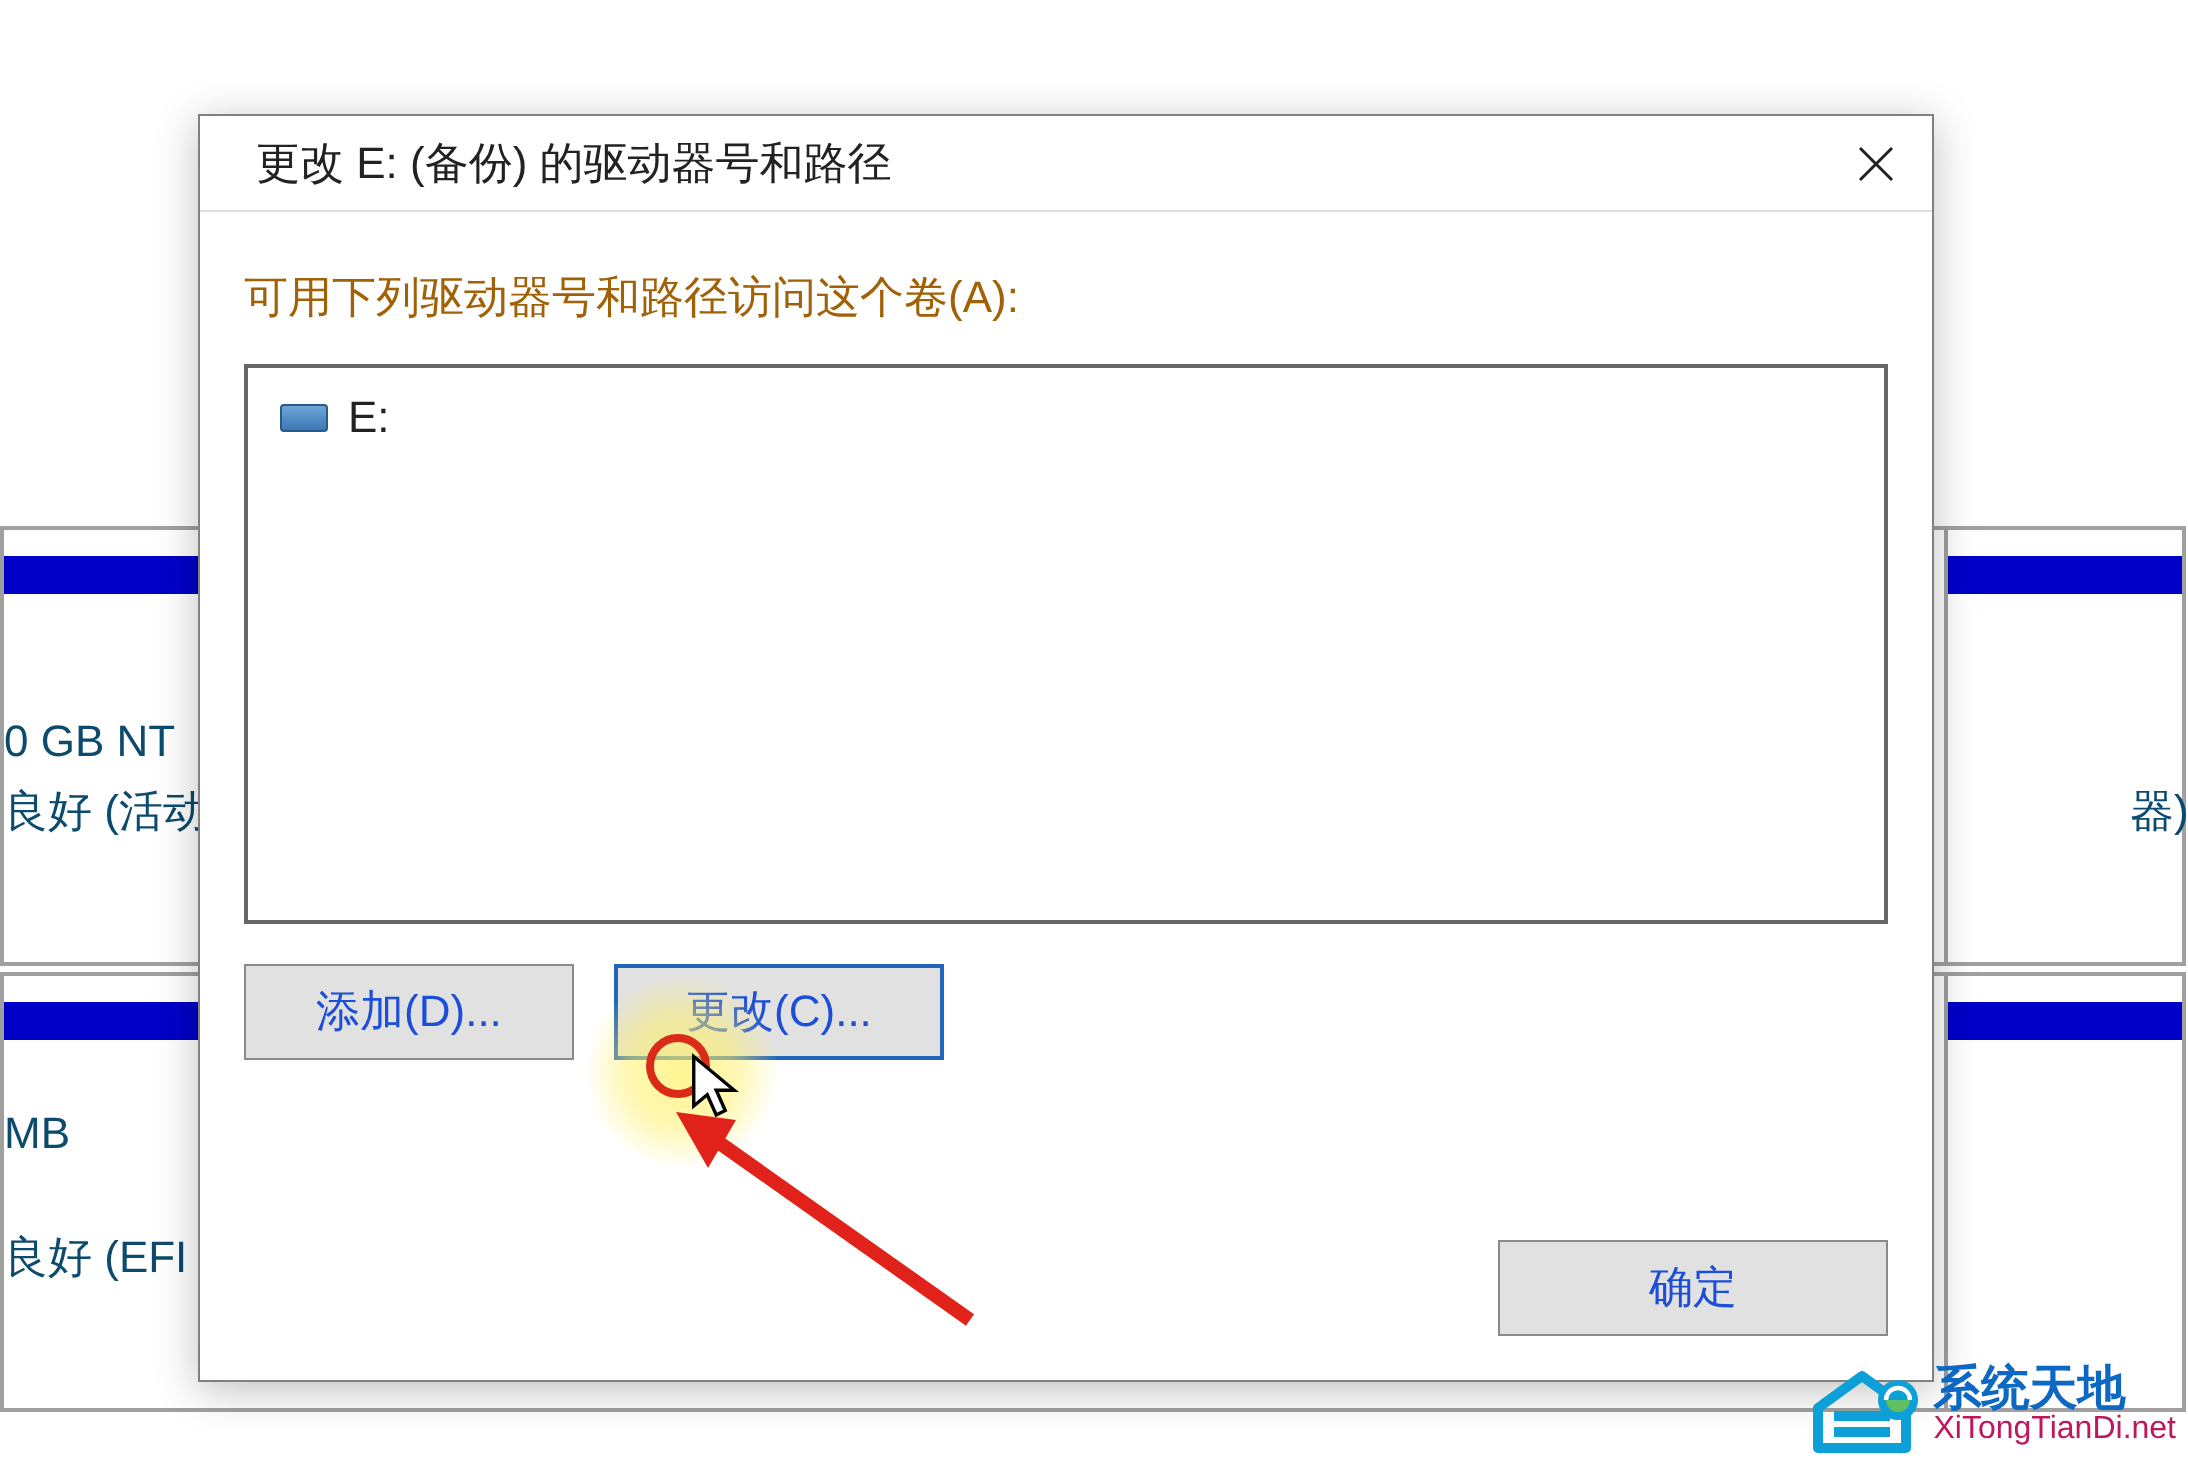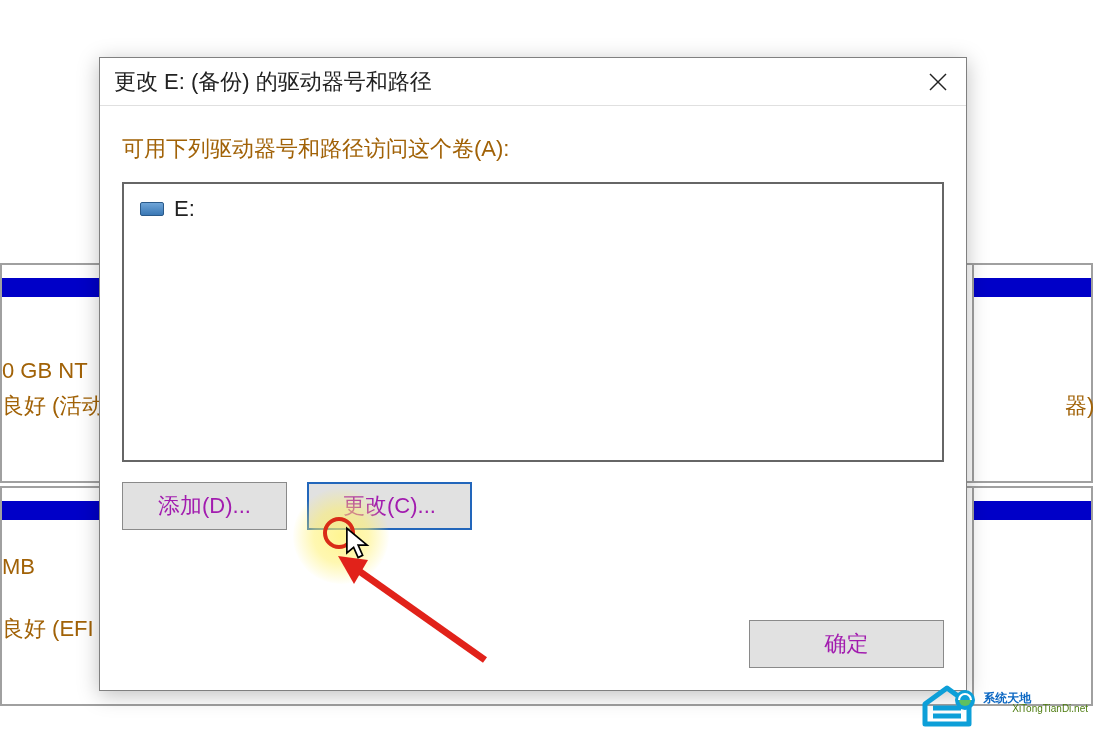--- a/index.html
+++ b/index.html
@@ -28,21 +28,21 @@
     }
     .bg-bluebar-1 { left: 2px; top: 278px; width: 100px; }
     .bg-bluebar-2 { left: 972px; top: 278px; width: 119px; }
     .bg-bluebar-3 { left: 2px; top: 501px; width: 100px; }
     .bg-bluebar-4 { left: 972px; top: 501px; width: 119px; }
     
     .bg-divider { position: absolute; left: 972px; width: 2px; background: #a0a0a0; }
     .bg-divider-1 { top: 263px; height: 220px; }
     .bg-divider-2 { top: 486px; height: 220px; }
     
-    .bg-text { position: absolute; font-size: 22px; color: #a16207; }
+    .bg-text { position: absolute; font-size: 22px; color: #0c4a6e; }
     .bg-text-1 { left: 2px; top: 358px; }
     .bg-text-2 { left: 2px; top: 391px; }
     .bg-text-3 { left: 1065px; top: 391px; }
     .bg-text-4 { left: 2px; top: 554px; }
     .bg-text-5 { left: 2px; top: 614px; }
     
     
     .dialog {
       position: absolute;
       left: 99px;
@@ -52,21 +52,21 @@
       background: #ffffff;
       border: 1px solid #808080;
       box-shadow: 0 4px 20px rgba(0,0,0,0.25);
     }
     
     .titlebar {
       height: 48px;
       display: flex;
       align-items: center;
       justify-content: space-between;
-      padding-left: 14px;
+      padding-left: 28px;
       border-bottom: 1px solid #e0e0e0;
     }
     .titlebar-title { font-size: 22px; color: #222; }
     .close-btn {
       width: 56px; height: 48px;
       display: flex; align-items: center; justify-content: center;
       cursor: pointer;
     }
     .close-btn svg { width: 18px; height: 18px; }
     
@@ -90,21 +90,21 @@
     .action-buttons {
       display: flex;
       gap: 20px;
       margin-top: 20px;
     }
     .btn {
       height: 48px;
       background: #e1e1e1;
       border: 1px solid #8a8a8a;
       font-size: 22px;
-      color: #a21caf;
+      color: #1d4ed8;
       cursor: pointer;
       padding: 0 20px;
       display: flex;
       align-items: center;
       justify-content: center;
     }
     .btn-add { width: 165px; }
     .btn-change { width: 165px; border: 2px solid #2266bb; position: relative; }
     .btn-remove { width: 165px; }
     
@@ -168,22 +168,22 @@
       align-items: center;
       gap: 6px;
       z-index: 20;
     }
     .watermark-icon {
       width: 60px;
       height: 50px;
       position: relative;
     }
     .watermark-text { display: flex; flex-direction: column; align-items: flex-start; line-height: 1; }
-    .watermark-title { font-size: 12px; font-weight: bold; color: #0d68c3; }
-    .watermark-url { font-size: 10px; color: #4d7c0f; margin-left: 29px; }
+    .watermark-title { font-size: 24px; font-weight: bold; color: #0d68c3; }
+    .watermark-url { font-size: 16px; color: #be185d; }
   </style>
 </head>
 <body>
 
 <div class="bg-panel bg-panel-1"></div>
 <div class="bg-panel bg-panel-2"></div>
 <div class="bg-bluebar bg-bluebar-1"></div>
 <div class="bg-bluebar bg-bluebar-2"></div>
 <div class="bg-bluebar bg-bluebar-3"></div>
 <div class="bg-bluebar bg-bluebar-4"></div>

